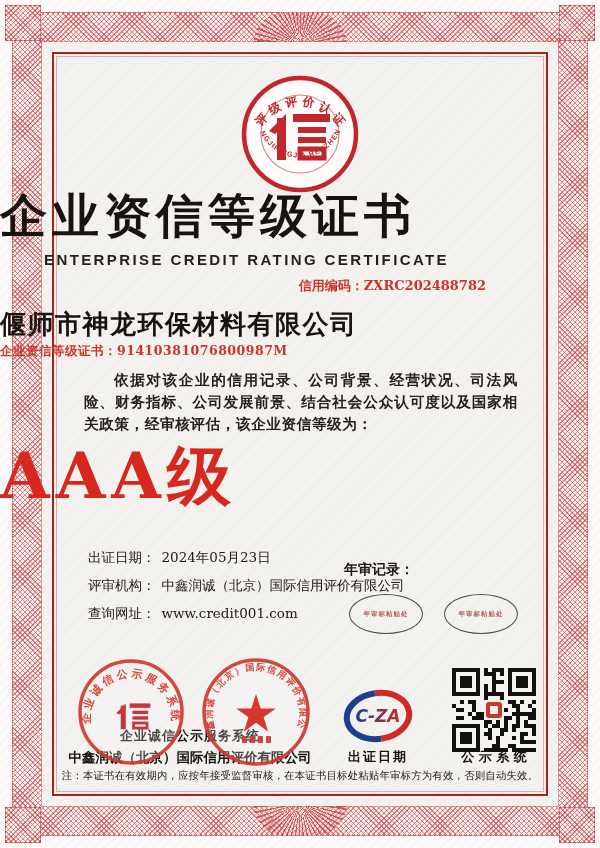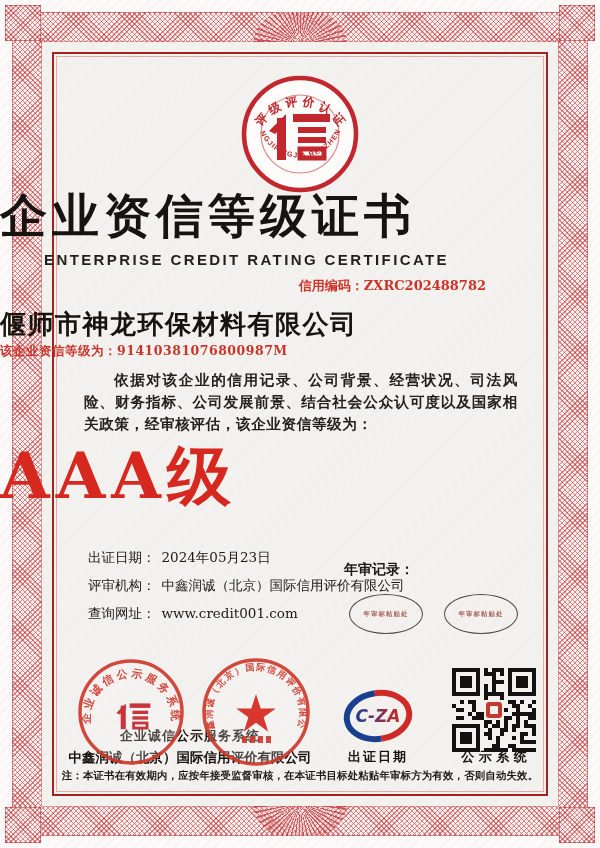--- a/index.html
+++ b/index.html
@@ -55,21 +55,21 @@
   .caption{left:40px;width:300px;text-align:center;font-weight:700;color:#17130e;}
   .caption1{top:727px;font-size:13px;letter-spacing:1px;}
   .caption2{top:749px;font-size:13.5px;}
   .seal{opacity:.92;}
   .seal-left{left:76px;top:657px;}
   .seal-right{left:200px;top:656px;}
   .cza{left:343px;top:688px;}
   .cza-label{left:336px;top:748px;width:84px;text-align:center;font-size:13px;font-weight:700;letter-spacing:2px;color:#17130e;}
   .qr{left:452px;top:668px;background:#f3f2ef;}
   .qr-label{left:442px;top:748px;width:104px;text-align:center;font-size:13px;font-weight:700;color:#17130e;}
-  .note{left:56px;right:56px;top:769px;text-align:center;font-size:10.4px;font-weight:700;color:#1d1915;letter-spacing:.2px;}
+  .note{left:56px;right:56px;top:769px;text-align:center;font-size:10.4px;font-weight:400;color:#1d1915;letter-spacing:.2px;}
 </style>
 </head>
 <body>
 
 <div class="cert">
 
   <div class="band"></div>
   <div class="corner c1"></div>
   <div class="corner c2"></div>
   <div class="corner c3"></div>
@@ -98,21 +98,21 @@
       <rect x="58" y="63" width="28" height="6"></rect>
       <rect x="60" y="75" width="24" height="9" fill="none" stroke="#c1272d" stroke-width="5"></rect>
     </g>
   </svg>
 
   <div class="abs ctr title serif">企业资信等级证书</div>
   <div class="abs ctr subtitle">ENTERPRISE CREDIT RATING CERTIFICATE</div>
   <div class="abs code-line serif"><span>信用编码：</span><span>ZXRC202488782</span></div>
 
   <div class="abs ctr company serif">偃师市神龙环保材料有限公司</div>
-  <div class="abs ctr uscc serif"><span>该企业资信等级为：</span><span>91410381076800987M</span></div>
+  <div class="abs ctr uscc serif"><span>企业资信等级证书：</span><span>91410381076800987M</span></div>
 
   <div class="abs ctr rating serif">AAA级</div>
   <div class="abs para serif">依据对该企业的信用记录、公司背景、经营状况、司法风险、财务指标、公司发展前景、结合社会公众认可度以及国家相关政策，经审核评估，该企业资信等级为：</div>
 
   <div class="abs details serif">
     <div class="row"><span class="lab">出证日期：</span><span>2024年05月23日</span></div>
     <div class="row"><span class="lab">评审机构：</span><span>中鑫润诚（北京）国际信用评价有限公司</span></div>
     <div class="row"><span class="lab">查询网址：</span><span>www.credit001.com</span></div>
   </div>
 

